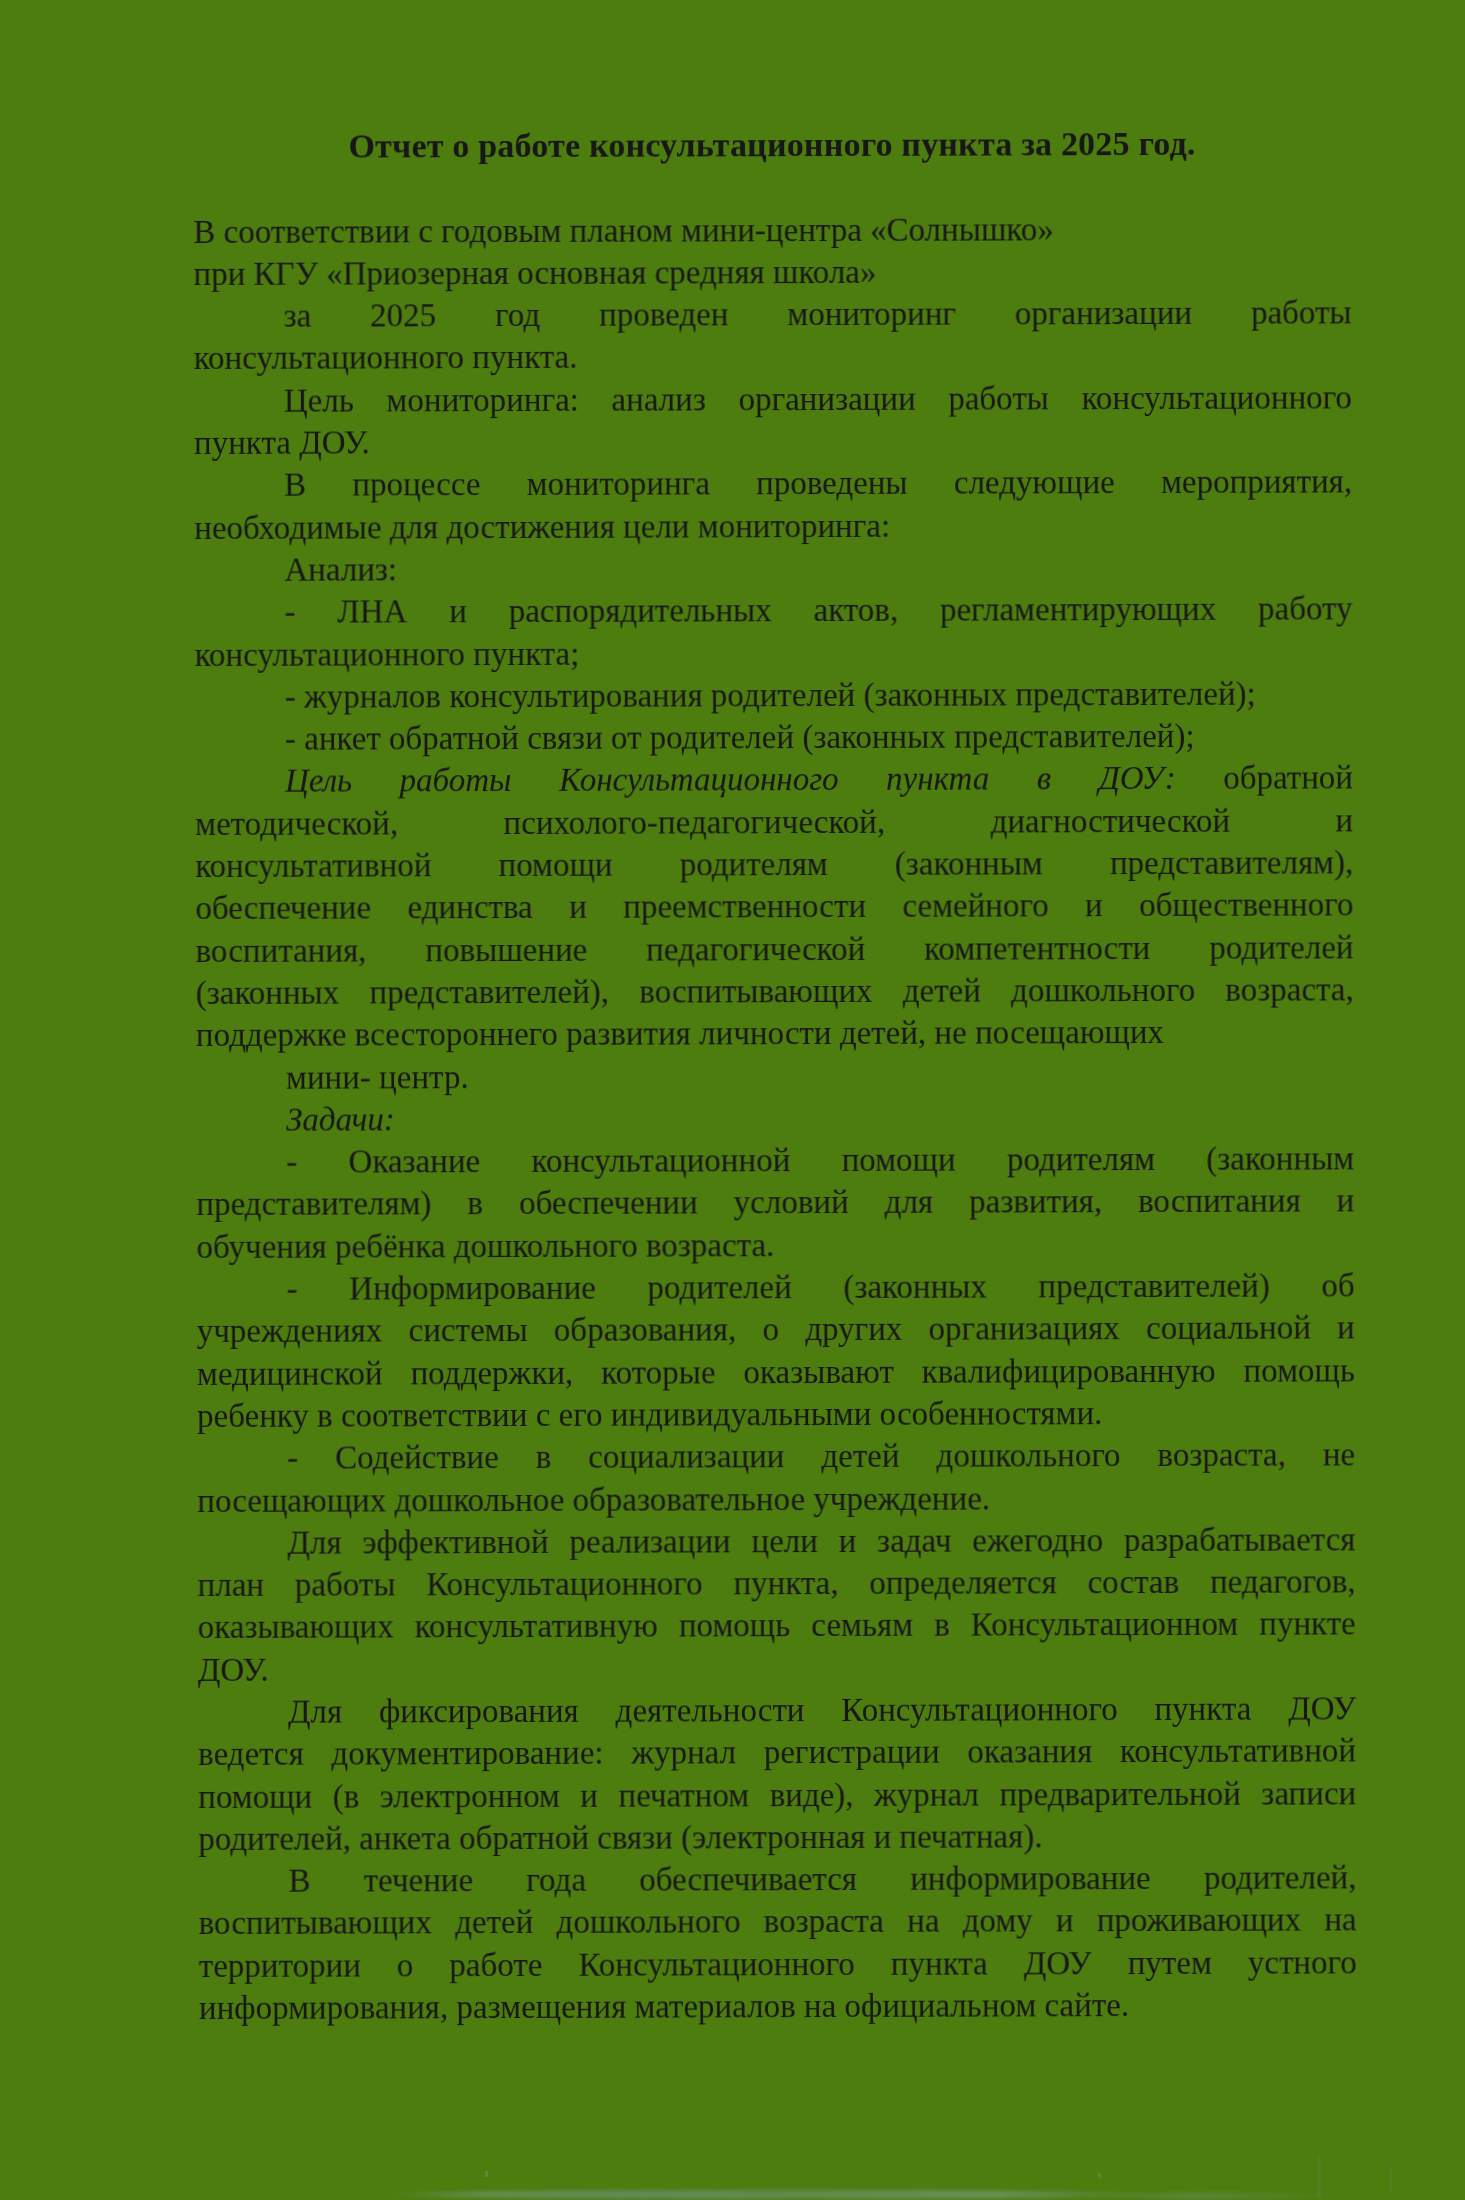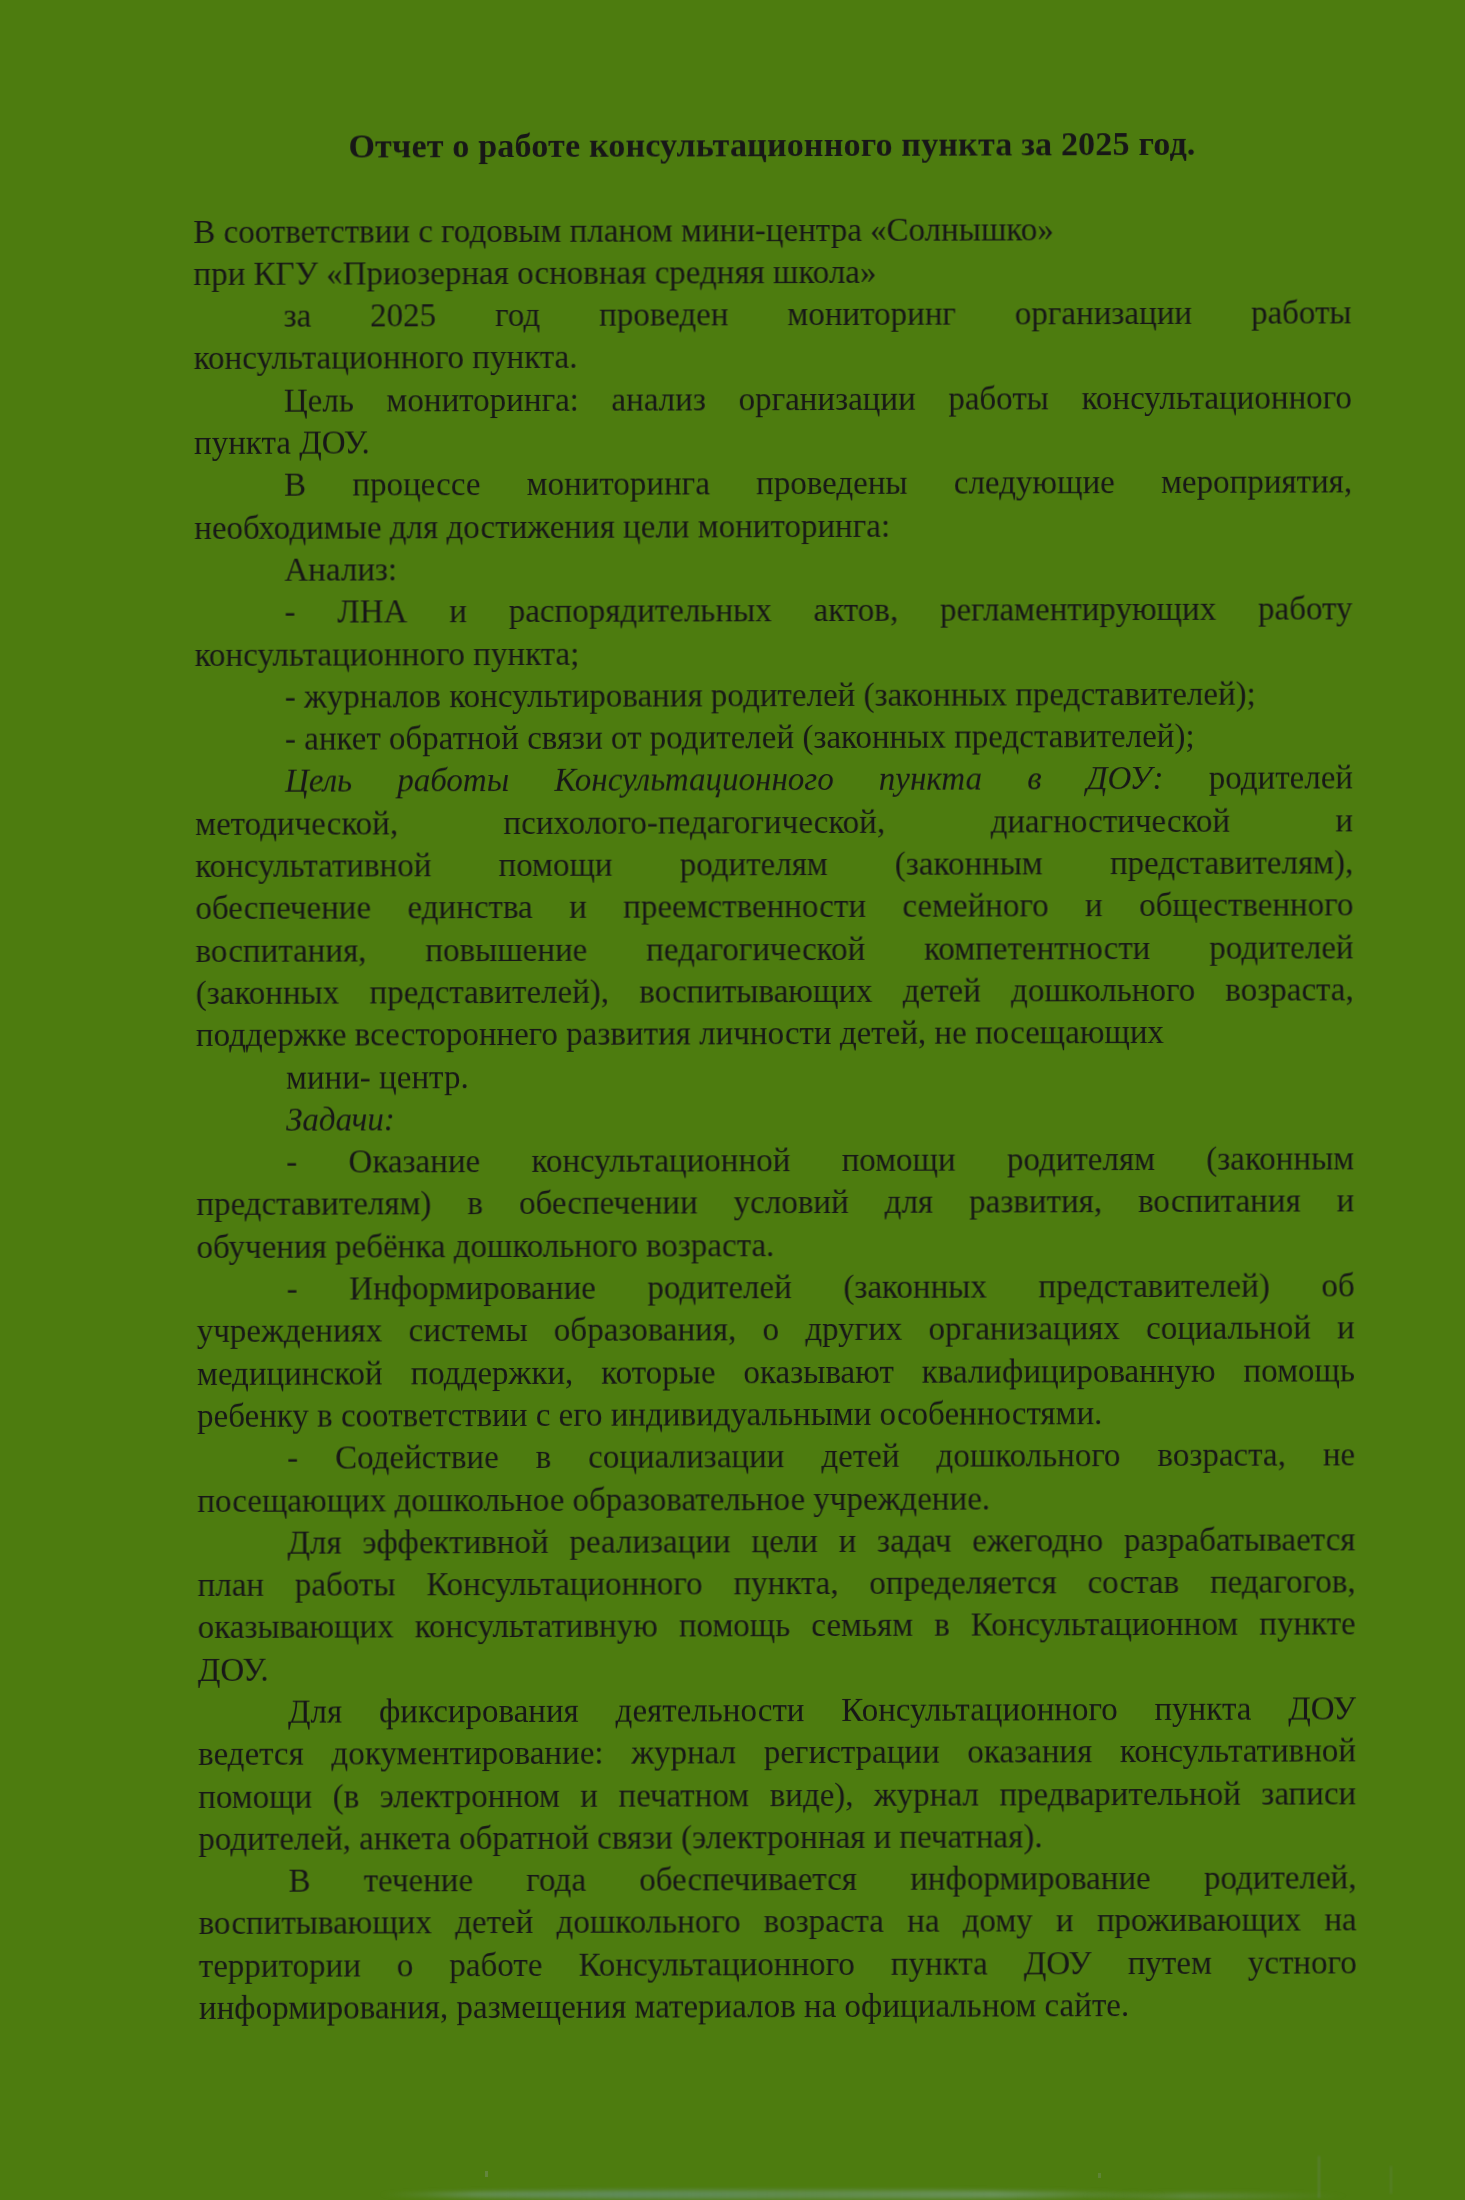--- a/index.html
+++ b/index.html
@@ -127,21 +127,21 @@
         <div class="line">консультационного пункта.</div>
         <div class="line j ind">Цель мониторинга: анализ организации работы консультационного</div>
         <div class="line">пункта ДОУ.</div>
         <div class="line j ind">В процессе мониторинга проведены следующие мероприятия,</div>
         <div class="line">необходимые для достижения цели мониторинга:</div>
         <div class="line ind">Анализ:</div>
         <div class="line j ind">- ЛНА и распорядительных актов, регламентирующих работу</div>
         <div class="line">консультационного пункта;</div>
         <div class="line ind">- журналов консультирования родителей (законных представителей);</div>
         <div class="line ind">- анкет обратной связи от родителей (законных представителей);</div>
-        <div class="line j ind"><span class="seg-it">Цель работы Консультационного пункта в ДОУ:</span><span> родителей</span></div>
+        <div class="line j ind"><span class="seg-it">Цель работы Консультационного пункта в ДОУ:</span><span> обратной</span></div>
         <div class="line j">методической, психолого-педагогической, диагностической и</div>
         <div class="line j">консультативной помощи родителям (законным представителям),</div>
         <div class="line j">обеспечение единства и преемственности семейного и общественного</div>
         <div class="line j">воспитания, повышение педагогической компетентности родителей</div>
         <div class="line j">(законных представителей), воспитывающих детей дошкольного возраста,</div>
         <div class="line">поддержке всестороннего развития личности детей, не посещающих</div>
         <div class="line ind">мини- центр.</div>
         <div class="line ind it">Задачи:</div>
         <div class="line j ind">- Оказание консультационной помощи родителям (законным</div>
         <div class="line j">представителям) в обеспечении условий для развития, воспитания и</div>

